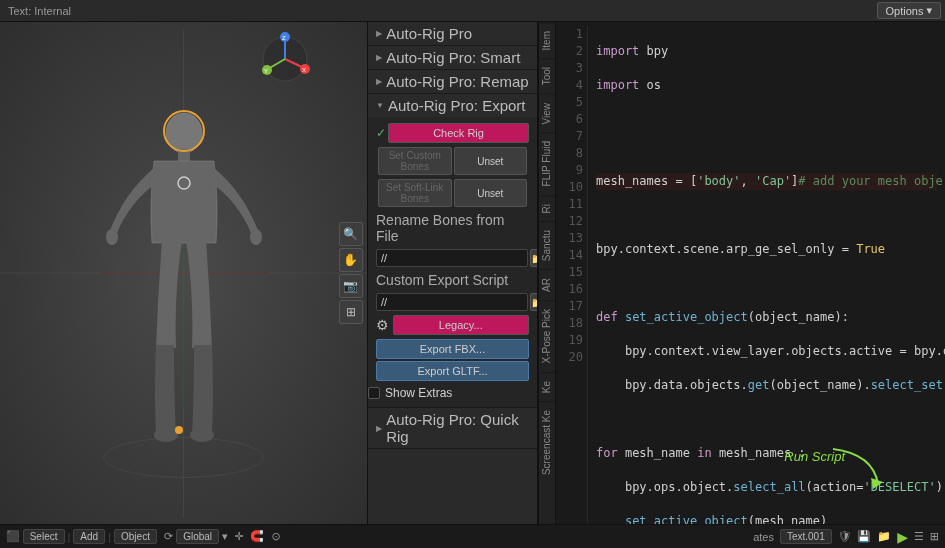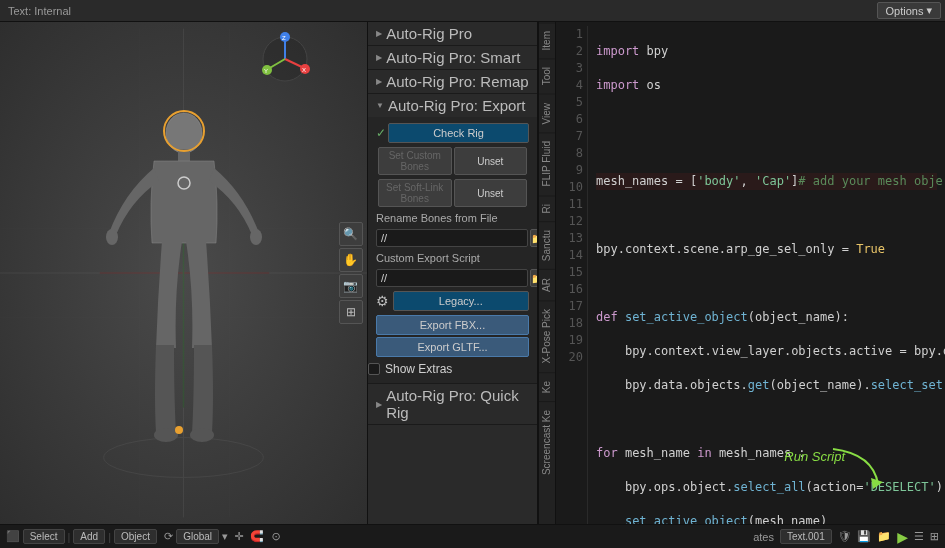--- a/index.html
+++ b/index.html
@@ -139,21 +139,21 @@
     .panel-sub-content {
       background: #252525;
       padding: 4px 0;
     }
 
     .panel-btn {
       display: block;
       width: calc(100% - 16px);
       margin: 2px 8px;
       padding: 3px 8px;
-      background: #0c4a6e;
+      background: #be185d;
       border: 1px solid #555;
       color: #ccc;
       text-align: center;
       font-size: 11px;
       cursor: pointer;
       border-radius: 2px;
     }
 
     .panel-row {
       display: flex;
@@ -171,21 +171,21 @@
       cursor: pointer;
       border-radius: 2px;
     }
     .panel-btn-small.disabled {
       color: #666;
       cursor: default;
     }
 
     .panel-label {
       padding: 3px 8px;
-      font-size: 11px;
+      font-size: 14px;
       color: #aaa;
     }
 
     .panel-input-row {
       display: flex;
       align-items: center;
       gap: 2px;
       padding: 2px 8px;
     }
     .panel-input {

